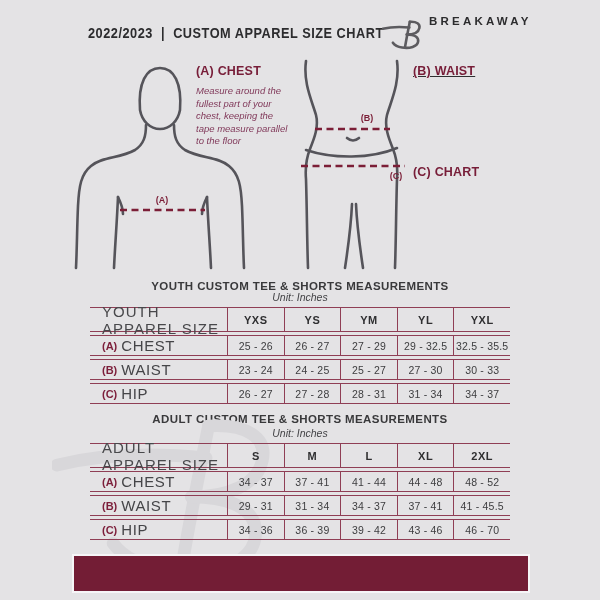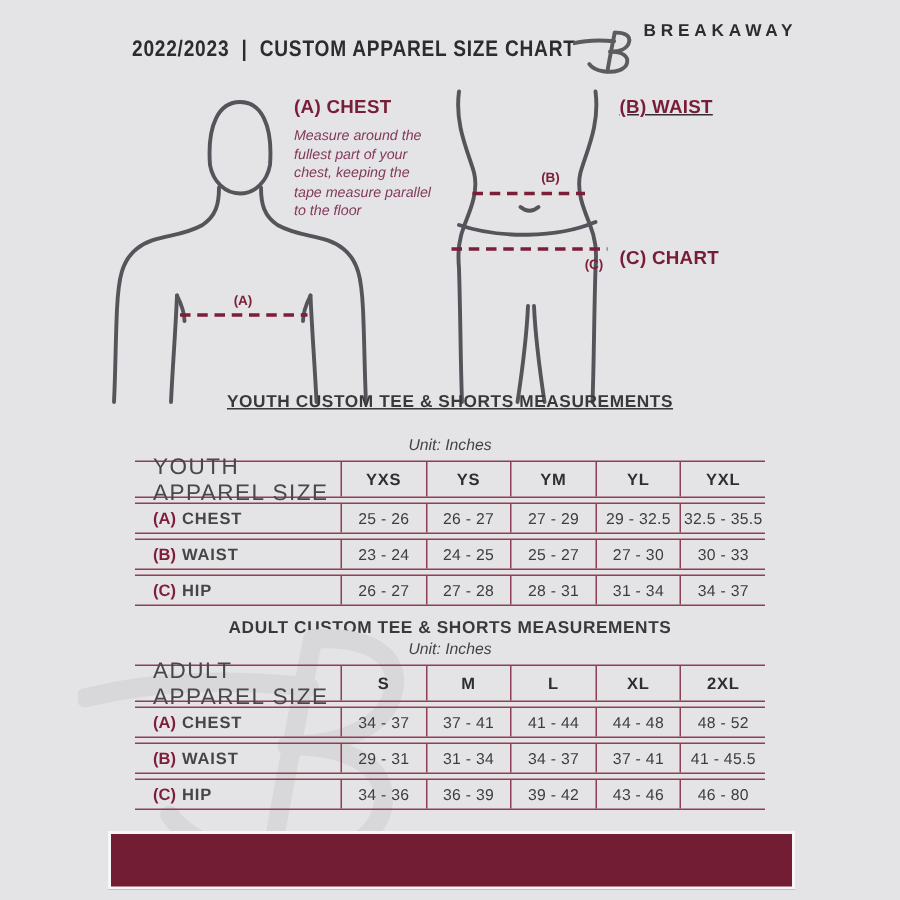--- a/index.html
+++ b/index.html
@@ -55,21 +55,21 @@
   }
   .thead-row .tcell { height:23px; }
   .tbody-row .tcell { height:19px; }
   .tcell { display:flex; align-items:center; justify-content:center; }
   .tcell.first { justify-content:flex-start; padding-left:12px; }
   .tcell:not(.first) { border-left:1.5px solid #8f3e55; }
   .label-head { font-size:15px; letter-spacing:1px; color:#48484b; }
   .size-head { font-weight:bold; font-size:11px; color:#2f2f31; letter-spacing:0.5px; }
   .val { font-size:10.5px; color:#3d3d3f; letter-spacing:0.2px; }
   .prefix { font-weight:bold; font-size:11px; color:#7c1e3a; margin-right:4px; }
-  .rlabel { font-size:11px; color:#454548; letter-spacing:0.6px;font-weight:bold; }
+  .rlabel { font-size:15px; color:#454548; letter-spacing:0.6px; }
   
   .watermark { position:absolute; left:52px; top:402px; width:225px; height:185px; color:#d8d7da; z-index:1; }
   .footer-bar {
     position:absolute; left:72px; top:554px; width:458px; height:39px;
     background:#731d35; border:2px solid #f6f5f7; z-index:2;
   }
 </style>
 </head>
 <body>
 
@@ -130,21 +130,21 @@
 </div>
 
 <div class="guide-block" style="left:413px; top:64px; width:116px;text-decoration:underline;">
   <div class="guide-h">(B) WAIST</div>
 </div>
 
 <div class="guide-block" style="left:413px; top:165px; width:116px;">
   <div class="guide-h">(C) CHART</div>
 </div>
 
-<div class="sec-title" style="top:262px;text-decoration:underline;">YOUTH CUSTOM TEE &amp; SHORTS MEASUREMENTS</div>
+<div class="sec-title" style="top:280px;">YOUTH CUSTOM TEE &amp; SHORTS MEASUREMENTS</div>
 <div class="sec-unit" style="top:291px;">Unit: Inches</div>
 <div class="size-table" style="top:307px;">
     <div class="trow thead-row">
       <div class="tcell first label-head">YOUTH APPAREL SIZE</div>
       <div class="tcell size-head">YXS</div>
       <div class="tcell size-head">YS</div>
       <div class="tcell size-head">YM</div>
       <div class="tcell size-head">YL</div>
       <div class="tcell size-head">YXL</div>
     </div>
@@ -218,21 +218,21 @@
     </div>
     <div class="trow tbody-row">
       <div class="tcell first">
         <span class="prefix">(C)</span>
         <span class="rlabel">HIP</span>
       </div>
       <div class="tcell val">34 - 36</div>
       <div class="tcell val">36 - 39</div>
       <div class="tcell val">39 - 42</div>
       <div class="tcell val">43 - 46</div>
-      <div class="tcell val">46 - 80</div>
+      <div class="tcell val">46 - 70</div>
     </div>
   </div>
 
 <div class="watermark">
   <svg viewBox="0 0 46 36" width="225" height="185">
     <g fill="none" stroke="currentColor" stroke-width="2.6" stroke-linecap="round">
       <path d="M 1,12 C 11,9.5 21,9.5 31.5,10.5"></path>
       <path d="M 32,4 C 30,14 28,24 26.5,33"></path>
       <path d="M 32,4 C 40,3.5 44,6.5 43,11 C 42,16 36,18.5 28.5,18.5"></path>
       <path d="M 28.5,18.5 C 38,18.5 42.5,22 41.5,27 C 40.5,32.5 32,35 23,33.5 C 18.5,32.8 14.5,30.8 12.5,28"></path>

